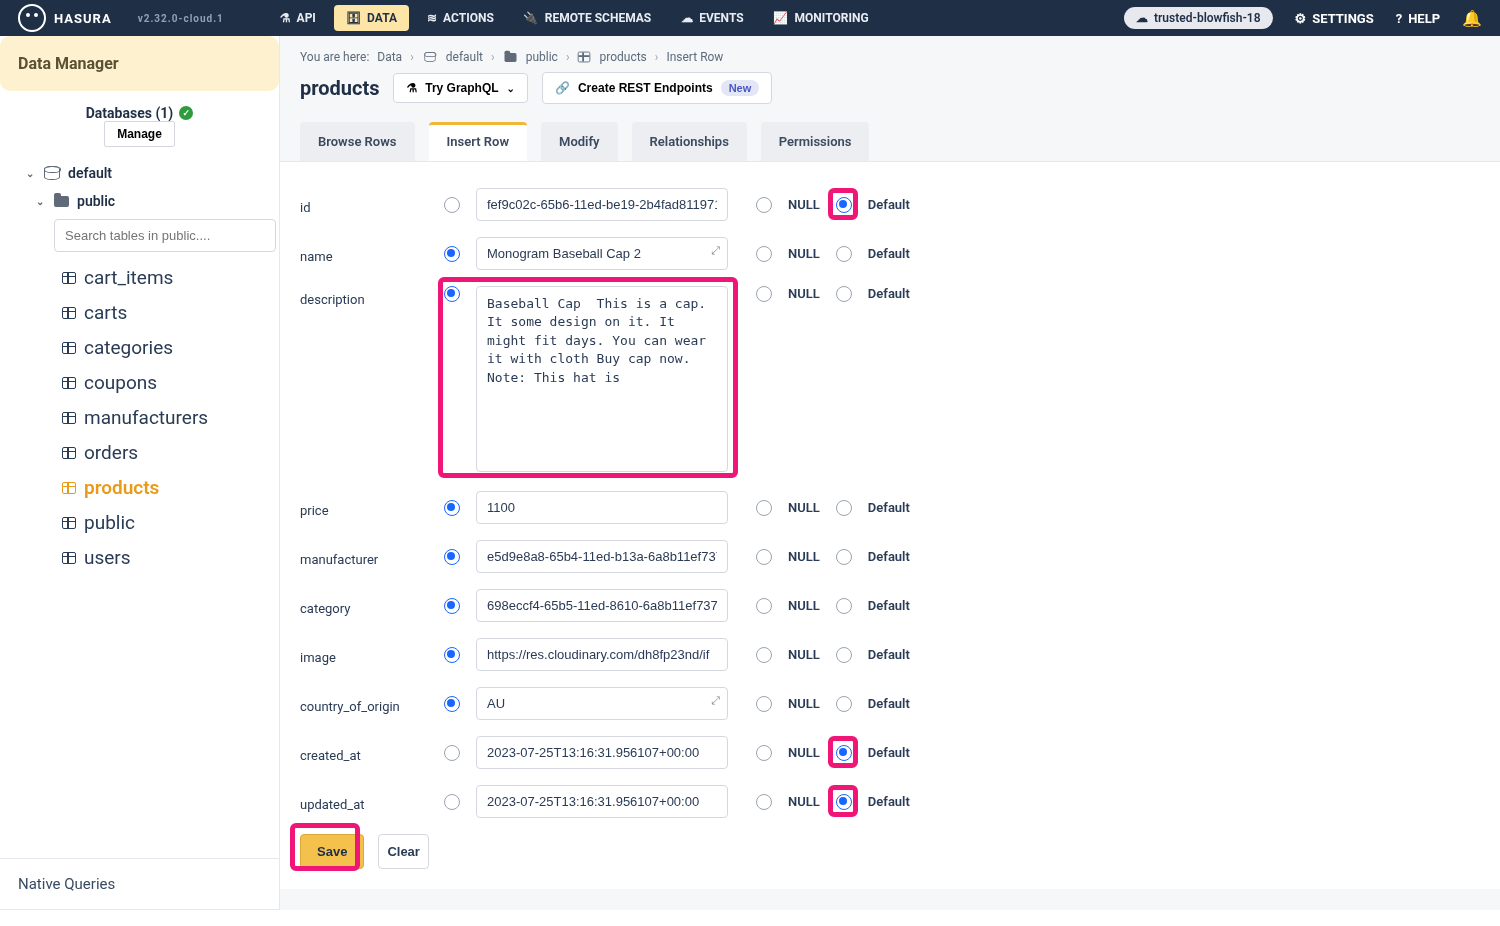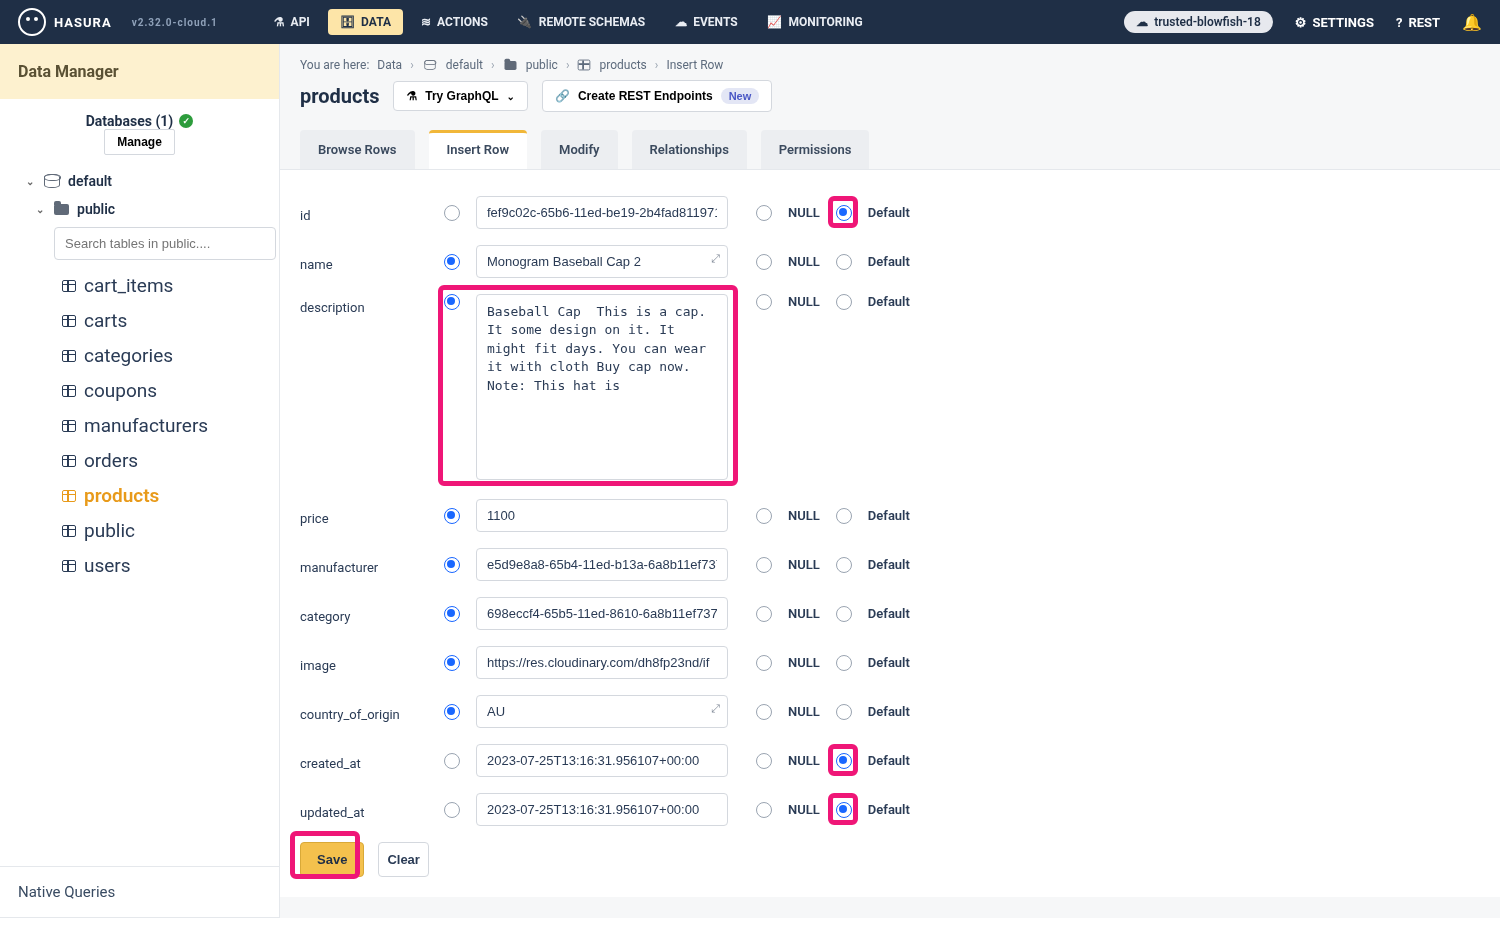--- a/index.html
+++ b/index.html
@@ -1,31 +1,31 @@
 <!DOCTYPE html>
 <html><head>
 <meta charset="utf-8">
 <style>
   * { box-sizing: border-box; margin: 0; padding: 0; }
   body { font-family: -apple-system, BlinkMacSystemFont, "Segoe UI", Roboto, sans-serif; font-size: 13px; color: #1f2f46; background: #fff; width:1500px; height:926px; overflow:hidden; }
-  .topnav { background: #1f2f46; color: #fff; display:flex; align-items:center; height:44px; padding:0 18px; gap: 24px; }
+  .topnav { background: #1f2f46; color: #fff; display:flex; align-items:center; height:36px; padding:0 18px; gap: 24px; }
   .brand { display:flex; align-items:center; gap:8px; font-weight:700; letter-spacing:1px;}
   .brand-logo { width:28px; height:28px; border:2px solid #fff; border-radius:50%; position:relative;}
   .brand-logo::before, .brand-logo::after { content:""; position:absolute; background:#fff; width:4px; height:4px; border-radius:50%; top:7px;}
   .brand-logo::before{left:6px;} .brand-logo::after{right:6px;}
-  .version { font-size:10px; color:#8fa1b9; margin-left:12px;}
+  .version { font-size:10px; color:#8fa1b9; margin-left:18px;}
   .navitems { display:flex; gap:6px; margin-left:20px;}
   .navitem { display:flex; align-items:center; gap:6px; padding:6px 12px; border-radius:4px; font-weight:700; font-size:12px; cursor:pointer; color:#e9edf3;}
   .navitem.active { background:#fde5a8; color:#1f2f46;}
   .navright { margin-left:auto; display:flex; align-items:center; gap:22px;}
   .pill { background:#e7e9ee; color:#1f2f46; padding:4px 12px; border-radius:14px; font-size:12px; font-weight:600; display:flex; align-items:center; gap:6px;}
   .navright-item{display:flex;align-items:center;gap:6px;font-weight:700;font-size:13px;cursor:pointer;}
   .main { display:flex; height:874px;}
   .sidebar-wrap{ width:280px; border-right:1px solid #e5e8ec; display:flex; flex-direction:column;}
-  .dm-header { background:#fdf1cf; padding:18px 18px; font-weight:700; font-size:16px; color:#5a5134;}
+  .dm-header { background:#fdf1cf; padding:18px 18px; font-weight:700; font-size:16px; color:#5a5134;border-radius:10px;}
   .db-head { display:flex; align-items:center; justify-content:space-between; padding:14px 16px 8px;flex-direction:column;}
   .db-title{font-weight:700; font-size:14px; display:flex; align-items:center; gap:6px;}
   .check-badge{background:#2d9c3c;color:#fff;width:14px;height:14px;border-radius:50%;display:flex;align-items:center;justify-content:center;font-size:9px;font-weight:700;}
   .manage-btn{border:1px solid #d4d8de;border-radius:2px;padding:5px 12px;font-size:12px;font-weight:600;background:#fff;cursor:pointer;}
   .tree{padding:4px 8px 10px 20px;}
   .tree-row{display:flex;align-items:center;gap:8px;padding:6px 6px;font-size:14px;font-weight:600;cursor:pointer;}
   .chev{width:10px;display:inline-block;color:#666;font-size:10px;}
   .schema-row{padding-left:16px;}
   .search-tables{margin:4px 0 8px 34px;width:222px;border:1px solid #d4d8de;border-radius:4px;padding:8px 10px;font-size:13px;color:#888;}
   .table-list{padding-left:42px;}
@@ -108,21 +108,21 @@
     <div class="pill">
       <span>☁</span>
       <span>trusted-blowfish-18</span>
     </div>
     <div class="navright-item">
       <span>⚙</span>
       <span>SETTINGS</span>
     </div>
     <div class="navright-item">
       <span>?</span>
-      <span>REST</span>
+      <span>HELP</span>
     </div>
     <span style="font-size:16px;">🔔</span>
   </div>
 </div>
 
 <div class="main">
   <div class="sidebar-wrap">
     <div class="dm-header">Data Manager</div>
     <div class="db-head">
       <div class="db-title">

